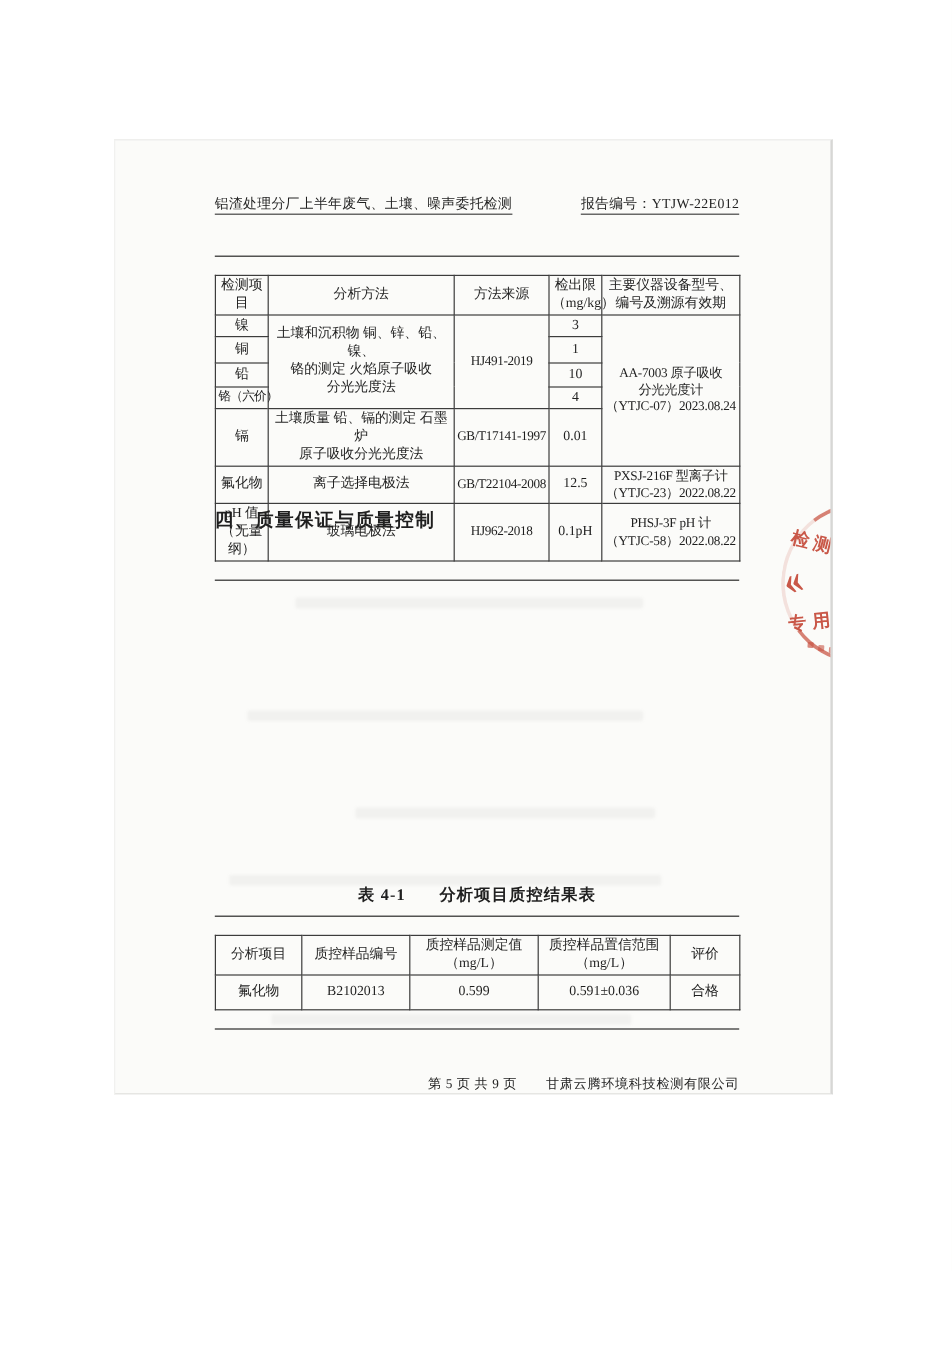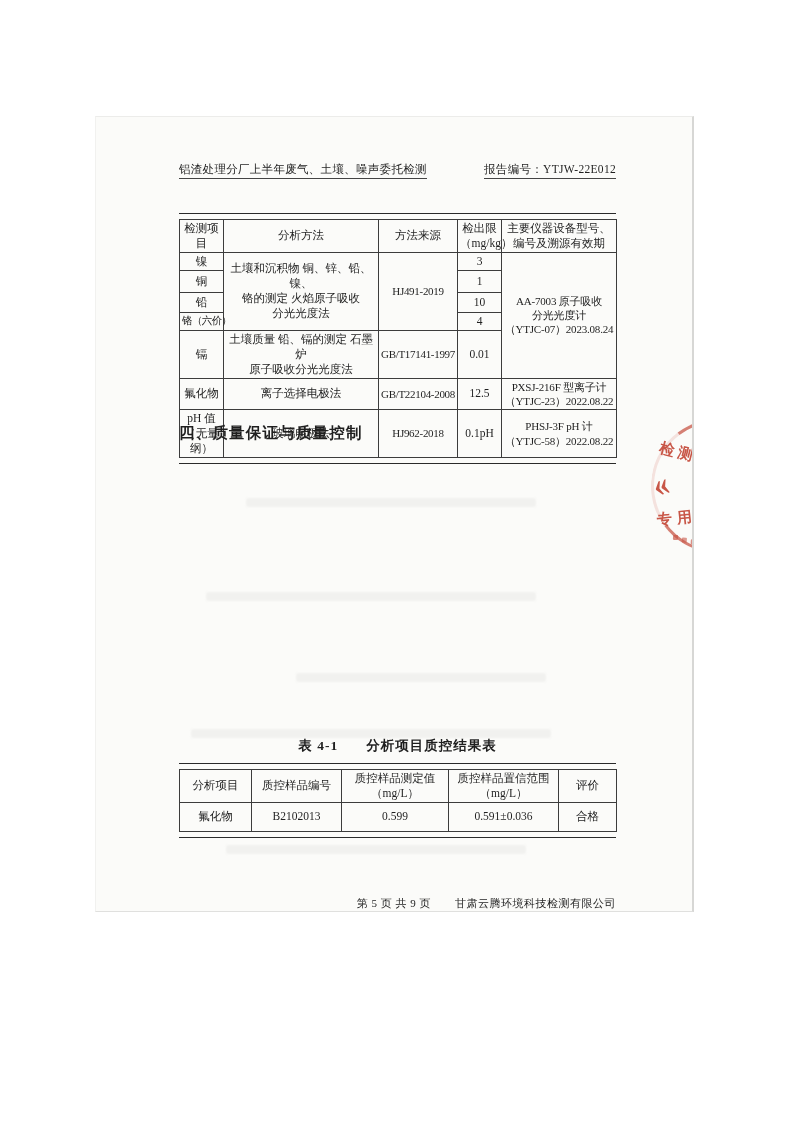--- a/index.html
+++ b/index.html
@@ -21,21 +21,21 @@
   .docheader{
     position:absolute;left:83px;top:45px;width:437px;
     display:flex;justify-content:space-between;align-items:flex-end;
     font-size:11.5px;letter-spacing:0.3px;
   }
   .docheader .u{border-bottom:1px solid #444;padding-bottom:1px;}
   
   .tblwrap{
     position:absolute;left:83px;width:437px;
     border-top:1.5px solid #2a2a2a;border-bottom:1.5px solid #2a2a2a;
-    padding:5px 0;
+    padding:15px 0;
   }
   .tblwrap table{
     width:100%;border-collapse:collapse;table-layout:fixed;
     border-top:1px solid #2a2a2a;border-bottom:1px solid #2a2a2a;
     font-size:11.5px;line-height:1.3;
   }
   .tblwrap td,.tblwrap th{
     border:1px solid #3c3c3c;text-align:center;vertical-align:middle;
     padding:1px 2px;font-weight:normal;overflow:visible;
   }

